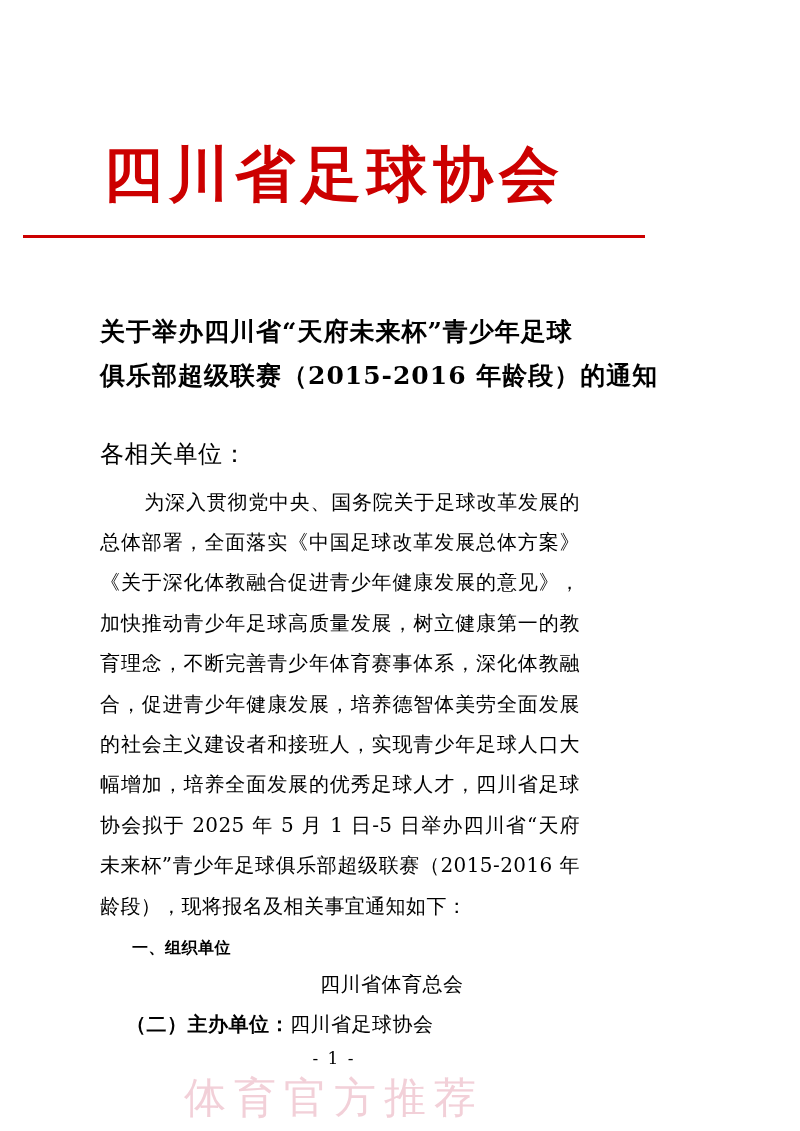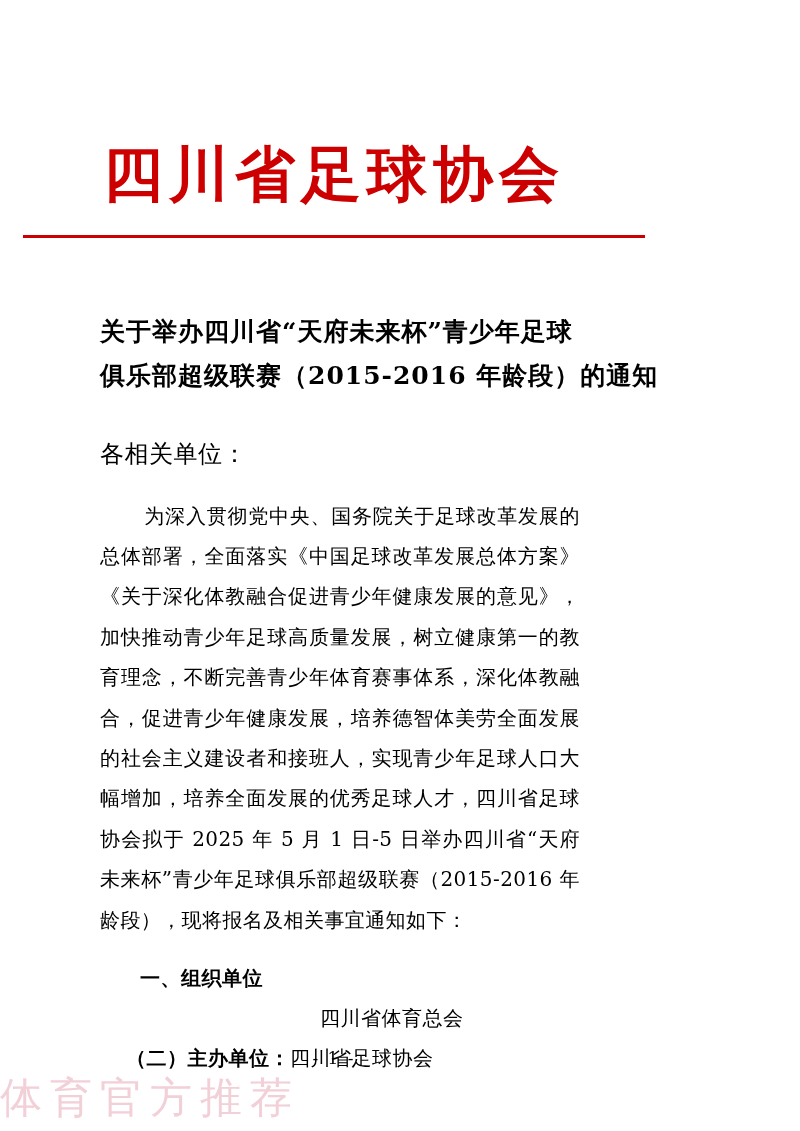--- a/index.html
+++ b/index.html
@@ -76,29 +76,29 @@
     line-height: 1.9;
     letter-spacing: 0.5px;
   }
   .para {
     font-size: 20px;
     line-height: 2.02;
     letter-spacing: 0.4px;
     text-align: justify;
     text-justify: inter-character;
     text-align-last: left;
-    margin-top: 18px;
+    margin-top: 4px;
   }
   .para .indent { display: inline-block; width: 2.2em; }
 
   .section-head {
-    font-size: 20px;
+    font-size: 16px;
     font-weight: 700;
     line-height: 2.0;
-    margin-top: 18px;
+    margin-top: 6px;
     padding-left: 2.0em;
     letter-spacing: 0.5px;
   }
   .sub-item {
     font-size: 20px;
     line-height: 2.0;
     padding-left: 1.3em;
     letter-spacing: 0.5px;
   }
   .sub-item b { font-weight: 700; }
@@ -115,21 +115,21 @@
     left: 0; right: 0;
     top: 1048px;
     text-align: center;
     font-size: 17px;
     letter-spacing: 2px;
   }
   .watermark {
     position: absolute;
     left: 0; right: 0;
     top: 1070px;
-    text-align: left;
+    text-align: center;
     font-size: 42px;
     letter-spacing: 8px;
     color: #f0c8d2;
     opacity: 0.85;
     font-family: "DejaVu Serif", "Liberation Serif", serif;
     white-space: nowrap;
     pointer-events: none;
   }
 </style>
 </head>

